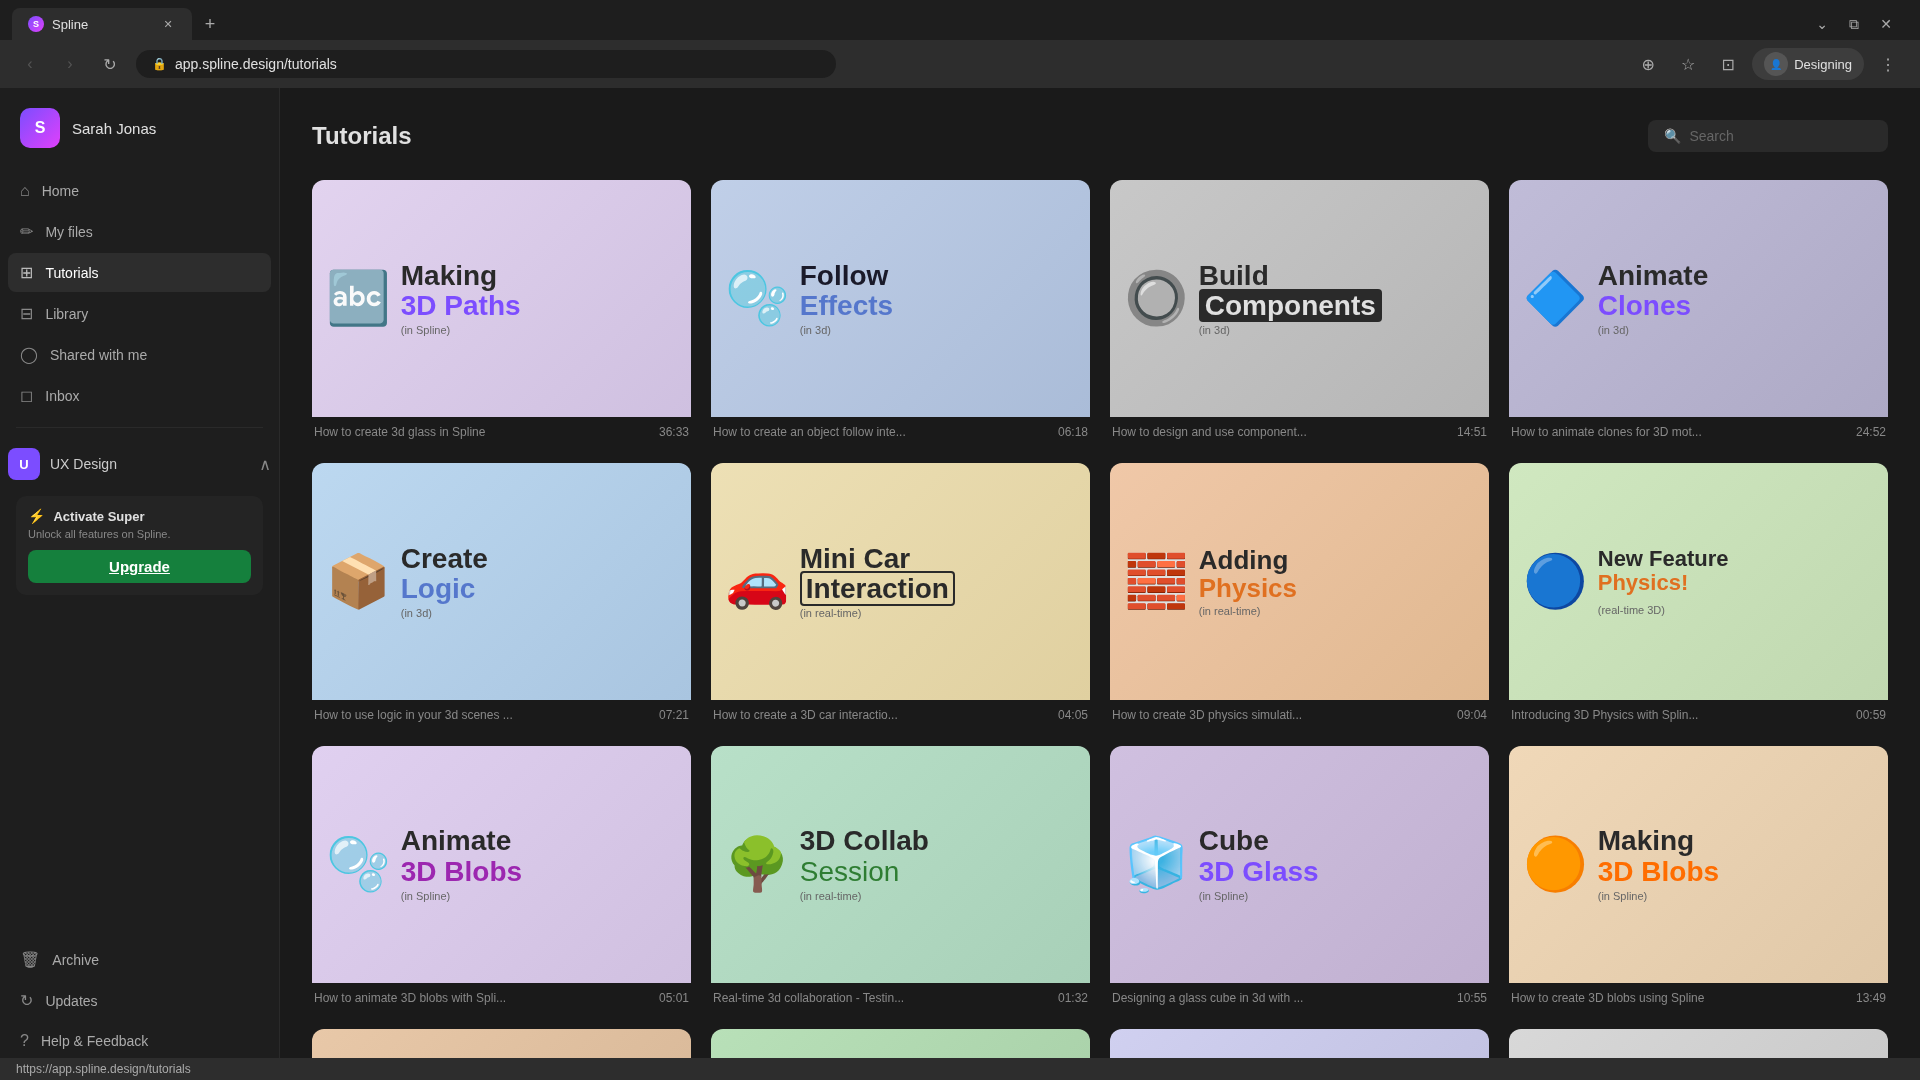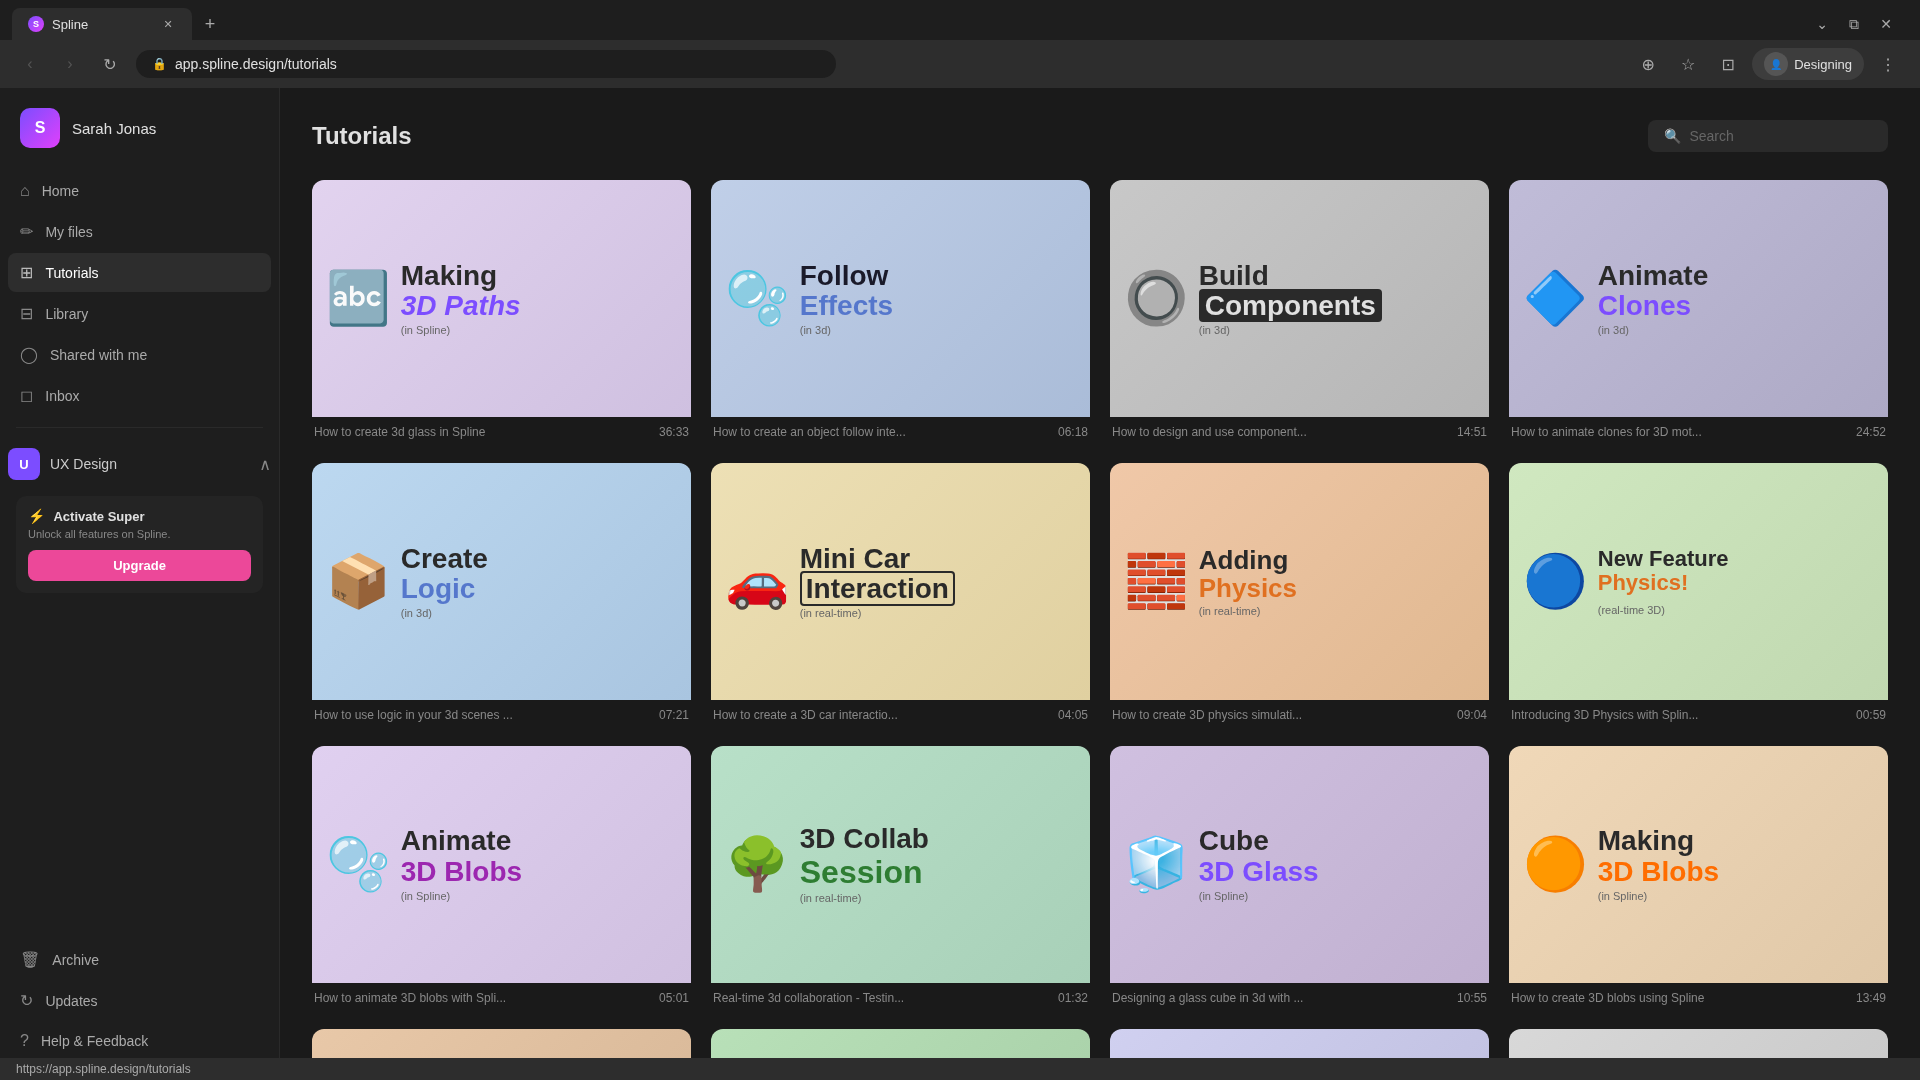--- a/index.html
+++ b/index.html
@@ -183,22 +183,22 @@
     }
     .activate-header {
       display: flex; align-items: center; gap: 8px;
       margin-bottom: 4px;
     }
     .lightning-icon { color: #7c4dff; font-size: 14px; }
     .activate-title { font-size: 13px; font-weight: 600; color: #e0e0e0; }
     .activate-desc { font-size: 11px; color: #888; margin-bottom: 10px; }
     .upgrade-btn {
       width: 100%; padding: 8px;
-      background: #ec4899; border: none; border-radius: 8px;
-      color: white; font-size: 13px; font-weight: 600; cursor: pointer;
+      background: #15803d; border: none; border-radius: 8px;
+      color: white; font-size: 15px; font-weight: 600; cursor: pointer; text-decoration: underline;
     }
 
     .sidebar-bottom { margin-top: auto; padding: 0 8px; display: flex; flex-direction: column; gap: 2px; }
 
     
     .main-content {
       flex: 1;
       background: #1a1a1a;
       overflow-y: auto;
       padding: 32px 32px;
@@ -390,21 +390,21 @@
     </div>
 
     <div class="tutorials-grid" id="tutorials-grid">
 
     <div class="tutorial-card">
       <div class="card-thumbnail" style="background:linear-gradient(135deg, #e2d3ef, #cfc0e0);">
         <div style="position:absolute;inset:0;display:flex;align-items:center;padding:16px 14px;gap:10px;">
           <div style="font-size:52px;line-height:1;">🔤</div>
           <div style="flex:1;">
             <div style="font-size:28px;font-weight:900;color:#2a2a2a;line-height:1.1;">Making</div>
-            <div style="font-size:28px;font-weight:900;color:#7c4dff;line-height:1.1;font-style:italic;">3D Paths</div>
+            <div style="font-size:28px;font-weight:900;color:#7c4dff;line-height:1.1;">3D Paths</div>
             <div style="font-size:11px;color:#666;margin-top:2px;">(in Spline)</div>
           </div>
         </div>
       </div>
       <div class="card-meta">
         <div class="card-description">
           <span class="card-desc-text">How to create 3d glass in Spline</span>
           <span class="card-duration">36:33</span>
         </div>
       </div>
@@ -552,21 +552,21 @@
           <span class="card-duration">05:01</span>
         </div>
       </div>
     </div>
         <div class="tutorial-card">
       <div class="card-thumbnail" style="background:linear-gradient(135deg, #b8e0c8, #a8d0b8);">
         <div style="position:absolute;inset:0;display:flex;align-items:center;padding:16px 14px;gap:10px;">
           <div style="font-size:52px;line-height:1;">🌳</div>
           <div style="flex:1;">
             <div style="font-size:28px;font-weight:900;color:#2a2a2a;line-height:1.1;">3D Collab</div>
-            <div style="font-size:32px;font-weight:700;color:#2e7d32;line-height:1.1;">Session</div>
+            <div style="font-size:28px;font-weight:400;color:#2e7d32;line-height:1.1;">Session</div>
             <div style="font-size:11px;color:#666;margin-top:2px;">(in real-time)</div>
           </div>
         </div>
       </div>
       <div class="card-meta">
         <div class="card-description">
           <span class="card-desc-text">Real-time 3d collaboration - Testin...</span>
           <span class="card-duration">01:32</span>
         </div>
       </div>

